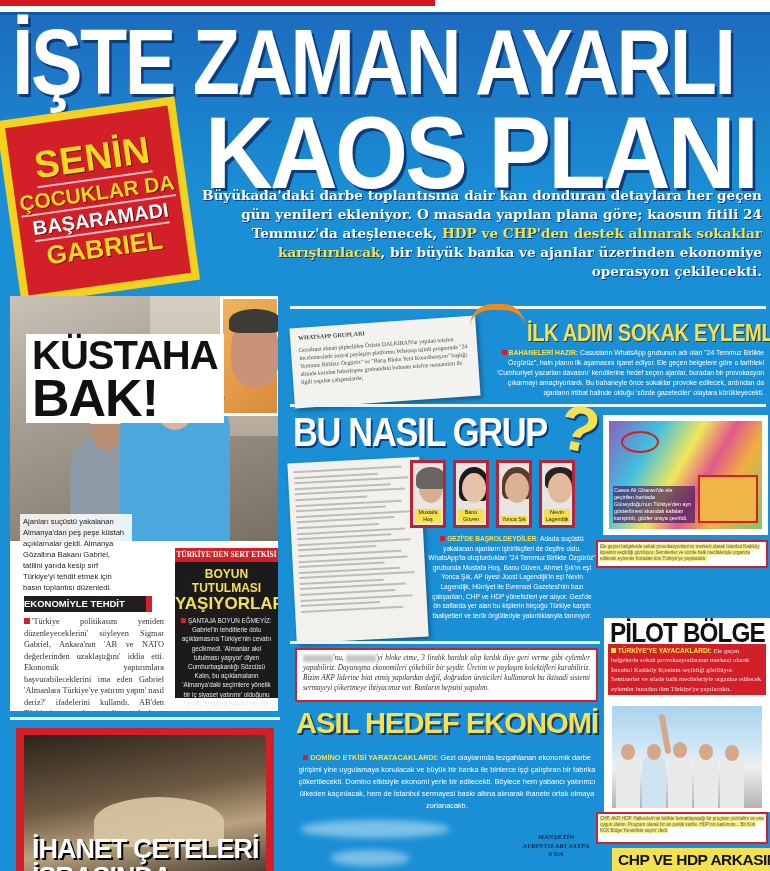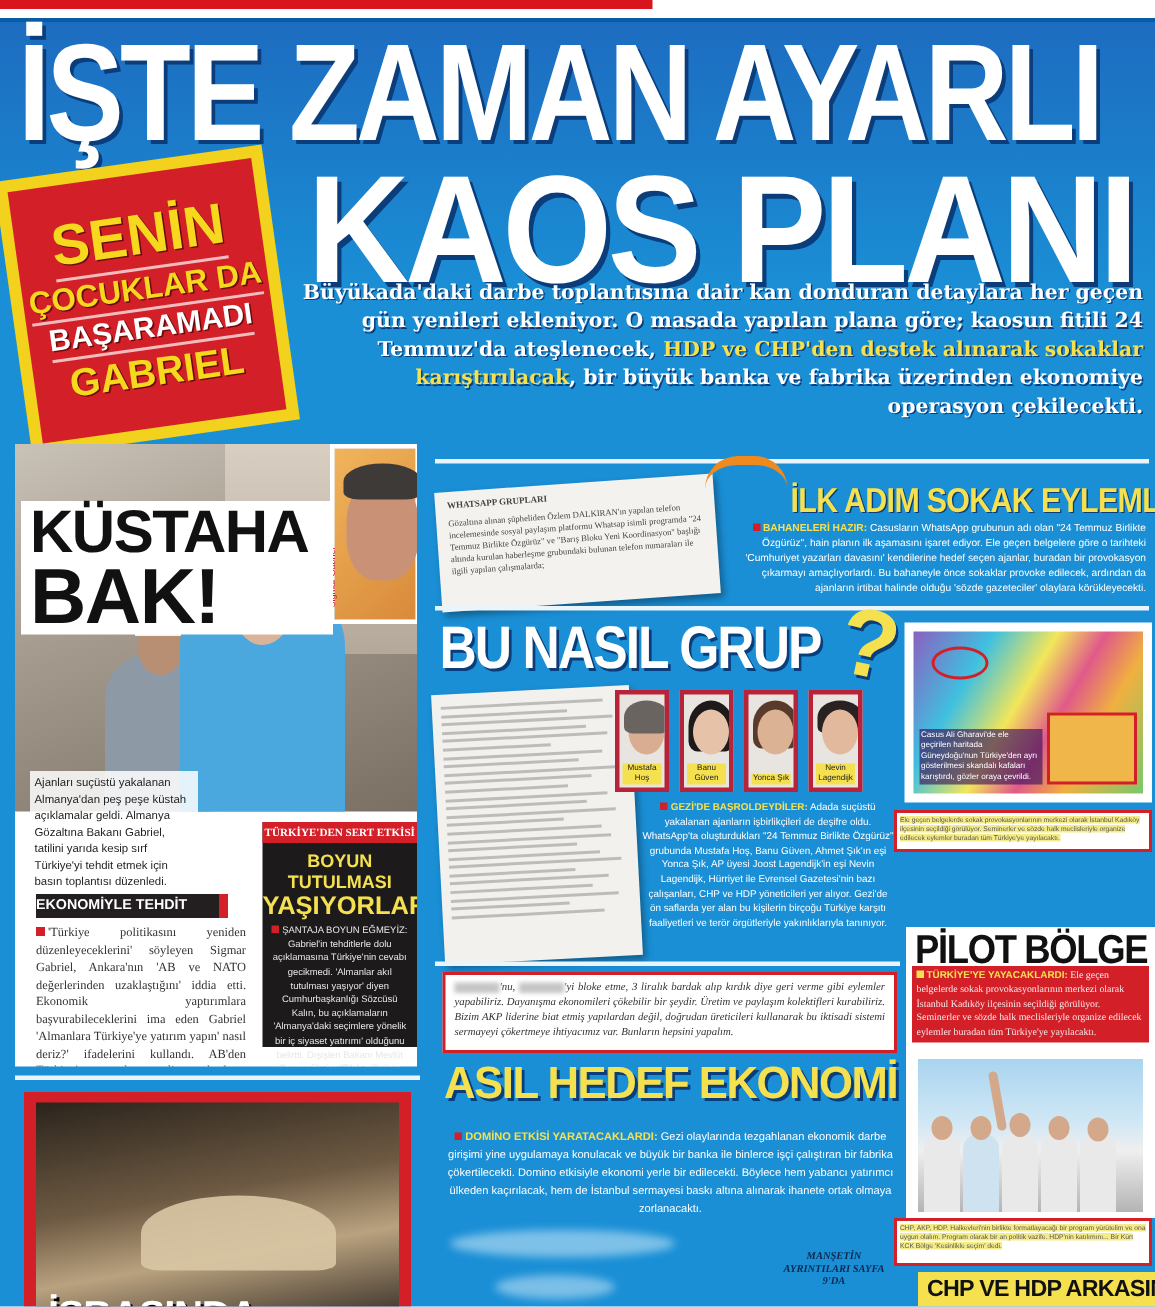--- a/index.html
+++ b/index.html
@@ -35,21 +35,21 @@
   .photo-main .head1 { position: absolute; left: 145px; top: 82px; width: 40px; height: 52px; background: #d9b49b; border-radius: 50%; }
   .photo-main .man2 { position: absolute; left: 60px; top: 140px; width: 70px; height: 105px; background: #8d9aa6; border-radius: 30px 30px 0 0; }
   .photo-main .head2 { position: absolute; left: 82px; top: 118px; width: 30px; height: 36px; background: #b88f72; border-radius: 50%; }
   .photo-main .cap2 { position: absolute; left: 80px; top: 114px; width: 34px; height: 14px; background: #f2f2f2; border-radius: 14px 14px 0 0; }
 
   .inset-portrait { position: absolute; left: 210px; top: 0; width: 60px; height: 120px; border: 3px solid #fff; background: linear-gradient(135deg, #f0b45c, #d98a3a); }
   .inset-portrait .face { position: absolute; left: 8px; top: 18px; width: 48px; height: 70px; background: #c99277; border-radius: 45% 45% 40% 40%; }
   .inset-portrait .hair { position: absolute; left: 6px; top: 10px; width: 52px; height: 24px; background: #3d3a37; border-radius: 50% 50% 20% 20%; }
   .inset-portrait .cap { position: absolute; left: 2px; bottom: 8px; font-size: 6px; color: #d31f28; transform: rotate(-90deg); transform-origin: left bottom; white-space: nowrap; }
 
-  .kustah { position: absolute; left: 4px; top: 38px; background: #fff; padding: 2px 16px 0 6px; font-weight: 900; color: #111; line-height: 0.95; }
+  .kustah { position: absolute; left: 16px; top: 38px; background: #fff; padding: 2px 6px 0 6px; font-weight: 900; color: #111; line-height: 0.95; }
   .kustah .k1 { display: block; font-size: 40px; letter-spacing: -1px; }
   .kustah .k2 { display: block; font-size: 52px; letter-spacing: -1px; }
 
   .caption { position: absolute; left: 10px; top: 218px; width: 112px; background: rgba(255,255,255,0.85); font-size: 7.6px; line-height: 11px; color: #222; padding: 2px 3px; }
 
   .ekotag { position: absolute; left: 14px; top: 300px; width: 128px; height: 16px; background: #231f20; border-right: 6px solid #d31f28; color: #fff; font-weight: bold; font-size: 9.5px; line-height: 16px; text-align: left; }
   .ekotext { position: absolute; left: 14px; top: 320px; width: 140px; font-family: "Liberation Serif", serif; font-size: 8.3px; line-height: 11.5px; color: #333; text-align: justify; }
   .ekotext .sq { display: inline-block; width: 6px; height: 6px; background: #d31f28; margin-right: 2px; }
 
   .tepkibox { position: absolute; left: 165px; top: 252px; width: 103px; height: 150px; background: #1c1a1b; }
@@ -143,21 +143,21 @@
 <div class="stamp">
   <div class="stamp-inner">
     <span class="s1">SENİN</span>
     <span class="s2">ÇOCUKLAR DA</span>
     <span class="s3">BAŞARAMADI</span>
     <span class="s4">GABRIEL</span>
   </div>
 </div>
 
 <p class="lede">
-  <span>Büyükada'daki darbe toplantısına dair kan donduran detaylara her geçen gün yenileri ekleniyor. O masada yapılan plana göre; kaosun fitili 24 Temmuz'da ateşlenecek, </span><span class="hl">HDP ve CHP'den destek alınarak sokaklar karıştırılacak</span><span>, bir büyük banka ve fabrika üzerinden ekonomiye operasyon çekilecekti.</span>
+  <span>Büyükada'daki darbe toplantısına dair kan donduran detaylara her geçen gün yenileri ekleniyor. O masada yapılan plana göre; kaosun fitili 24 Temmuz'da ateşlenecek, </span><span class="hl">HDP ve CHP'den destek alınarak sokaklar karıştırılacak</span><span>, bir büyük banka ve ajanlar üzerinden ekonomiye operasyon çekilecekti.</span>
 </p>
 
 <div class="divider" style="left:290px; top:306px; width:476px;"></div>
 
 <div class="leftcol">
   <div class="photo-main">
     <div class="building"></div>
     <div class="man2"></div>
     <div class="head2"></div>
     <div class="cap2"></div>
@@ -187,21 +187,21 @@
     <div class="body"><span class="sq"></span> <span>ŞANTAJA BOYUN EĞMEYİZ: Gabriel'in tehditlerle dolu açıklamasına Türkiye'nin cevabı gecikmedi. 'Almanlar akıl tutulması yaşıyor' diyen Cumhurbaşkanlığı Sözcüsü Kalın, bu açıklamaların 'Almanya'daki seçimlere yönelik bir iç siyaset yatırımı' olduğunu belirtti. Dışişleri Bakanı Mevlüt Çavuşoğlu ise 'Türk milletinin hiçbir tehdit ve şantaj karşısında boyun eğmediğini en iyi Almanya bilir' dedi.</span></div>
   </div>
 </div>
 
 <div class="divider" style="left:10px; top:717px; width:270px;"></div>
 
 <div class="ihanet">
   <div class="photo">
     <div class="rubble"></div>
     <div class="title">
-      <br>
+      <span>İHANET ÇETELERİ</span><br>
       <span>İŞBAŞINDA</span>
     </div>
   </div>
 </div>
 
 <div class="wa-doc">
   <div class="dtitle">WHATSAPP GRUPLARI</div>
   <div>Gözaltına alınan şüpheliden Özlem DALKIRAN'ın yapılan telefon incelemesinde sosyal paylaşım platformu Whatsap isimli programda "24 Temmuz Birlikte Özgürüz" ve "Barış Bloku Yeni Koordinasyon" başlığı altında kurulan haberleşme grubundaki bulunan telefon numaraları ile ilgili yapılan çalışmalarda;</div>
 </div>
 <div class="arrow-orange"></div>

